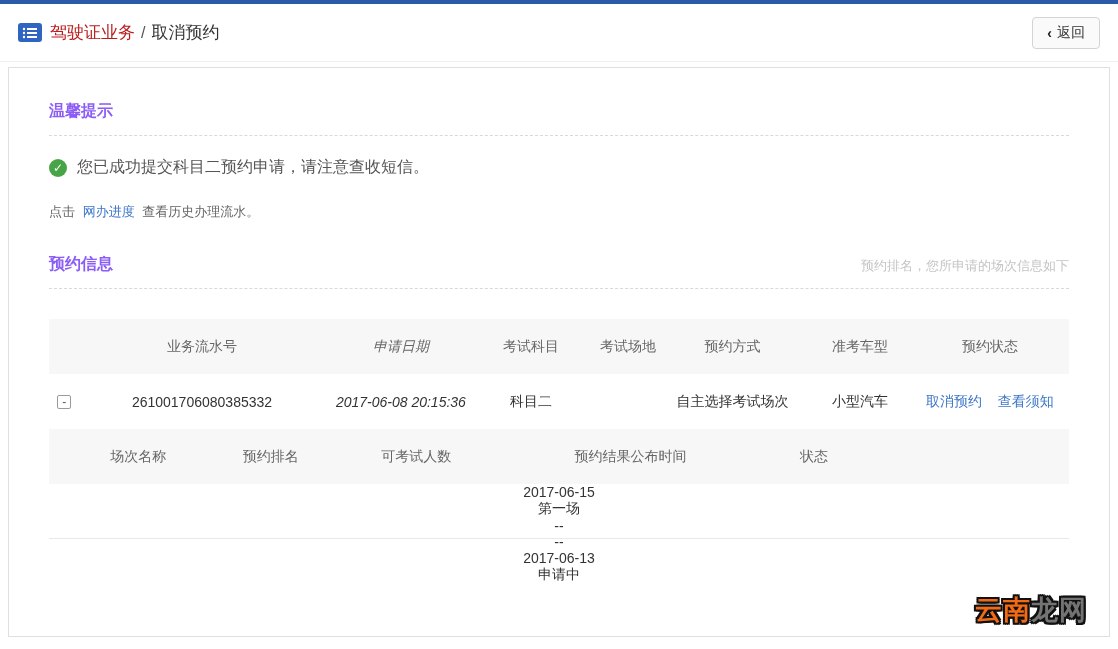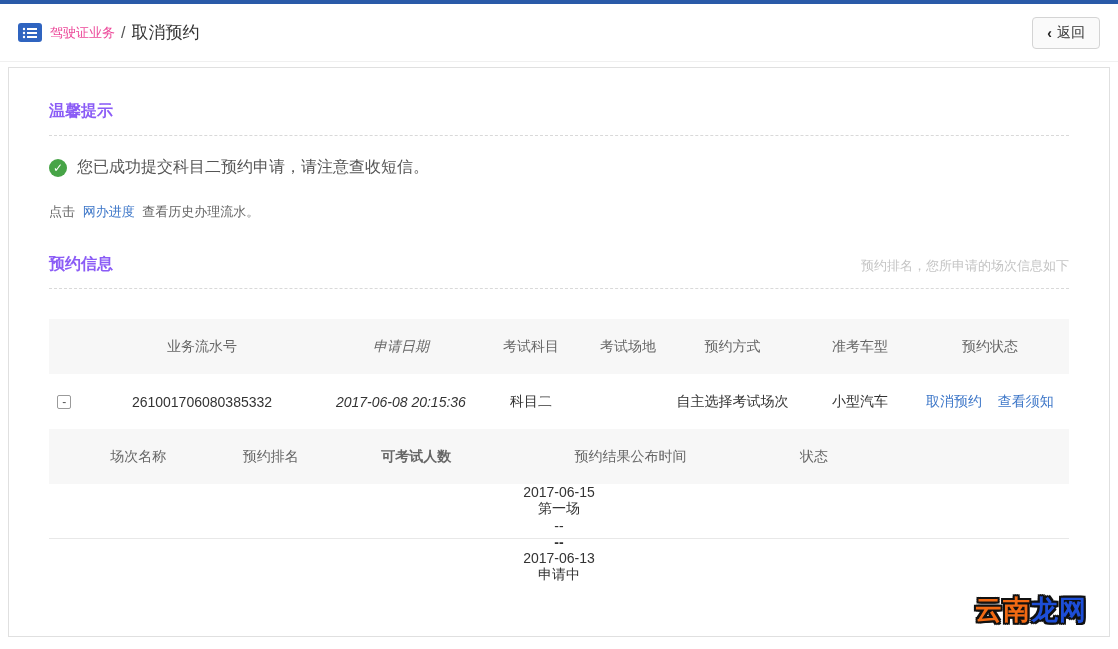--- a/index.html
+++ b/index.html
@@ -5,21 +5,21 @@
   * { margin: 0; padding: 0; box-sizing: border-box; }
   html, body { width: 1118px; height: 649px; background: #fff; overflow: hidden;
     font-family: "Liberation Sans", "DejaVu Sans", sans-serif; }
 
   .topbar { height: 4px; background: #2a5aa8; }
 
   .header { height: 58px; display: flex; align-items: center; padding: 0 18px;
     border-bottom: 1px solid #f0f0f0; background: #fff; }
   .crumb-icon { width: 24px; height: 19px; background: #2f64c0; border-radius: 3px;
     display: inline-flex; align-items: center; justify-content: center; margin-right: 8px; }
-  .crumb-primary { color: #ec4899; font-size: 13px; }
+  .crumb-primary { color: #b91c1c; font-size: 17px; }
   .crumb-sep { color: #555; font-size: 16px; margin: 0 6px; }
   .crumb-secondary { color: #333; font-size: 17px; }
   .spacer { flex: 1; }
   .back-btn { display: inline-flex; align-items: center; gap: 5px; height: 32px;
     padding: 0 14px; background: #fafafa; border: 1px solid #d4d4d4; border-radius: 4px;
     color: #333; font-size: 14px; cursor: pointer; }
   .back-btn .chev { font-size: 14px; font-weight: bold; color: #222; }
 
   .panel { position: relative; margin: 5px 8px 0 8px; height: 570px;
     border: 1px solid #e0e0e0; background: #fff; padding: 33px 40px 0 40px; }
@@ -44,35 +44,35 @@
   .trow.head { background: #f7f7f7; color: #666; }
   .trow.data { color: #333; }
   .trow.last { border-bottom: 1px solid #e8e8e8; flex-direction: column; }
   .cell { text-align: center; }
 
   
   .m0 { width: 3%; } .m1 { width: 24%; } .m2 { width: 15%; font-style: italic; } .m3 { width: 10.5%; }
   .m4 { width: 7%; text-align: right; } .m5 { width: 15%; } .m6 { width: 10%; } .m7 { width: 15.5%; }
   
   .s0 { width: 18%; } .s1 { width: 17.5%; } .s2 { width: 8.5%; }
-  .s3 { width: 20%; font-weight: bold; } .s4 { width: 22%; } .s5 { width: 14%; }
+  .s3 { width: 20%; } .s4 { width: 22%; } .s5 { width: 14%; }
 
   .expander { width: 14px; height: 14px; margin: 0 auto; border: 1px solid #9a9a9a;
     border-radius: 2px; color: #555; font-size: 12px; line-height: 12px;
     display: flex; align-items: center; justify-content: center; cursor: pointer;
     background: #fff; }
 
   .actions .link { margin: 0 6px; }
 
   .watermark { position: absolute; right: 22px; bottom: 8px; font-size: 27px;
     font-weight: bold; letter-spacing: 1px; white-space: nowrap;
     text-shadow: -2px 0 #111, 2px 0 #111, 0 -2px #111, 0 2px #111,
       -2px -2px #111, 2px -2px #111, -2px 2px #111, 2px 2px #111; }
   .wm-orange { color: #f26a13; }
-  .wm-white { color: #1d4ed8; }
+  .wm-white { color: #737373; }
 </style>
 </head>
 <body>
 
 <div class="topbar"></div>
 
 <div class="header">
   <span class="crumb-icon">
     <svg width="16" height="12" viewBox="0 0 16 12">
       <circle cx="2" cy="2" r="1.2" fill="#fff"></circle>

